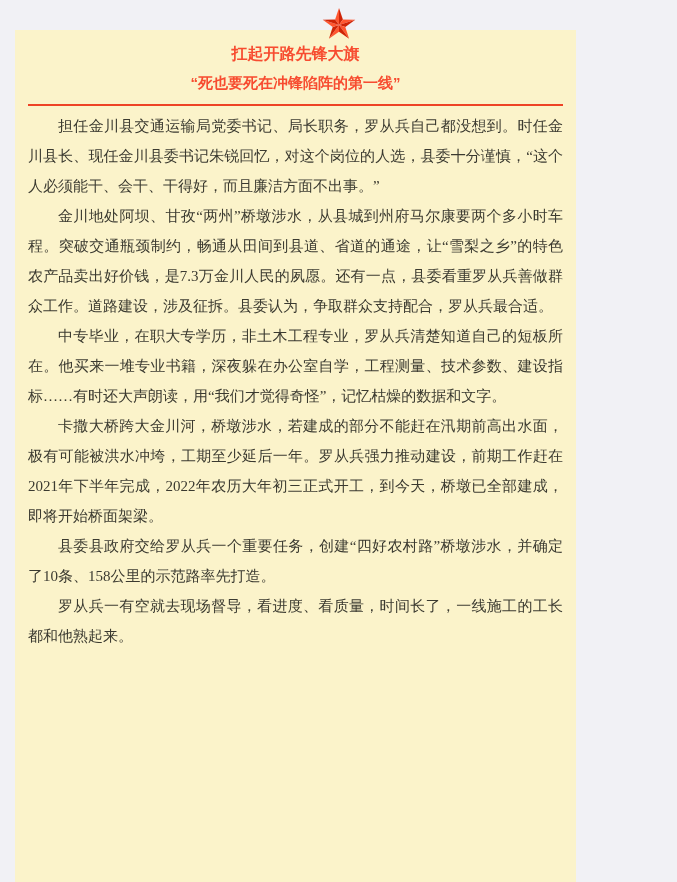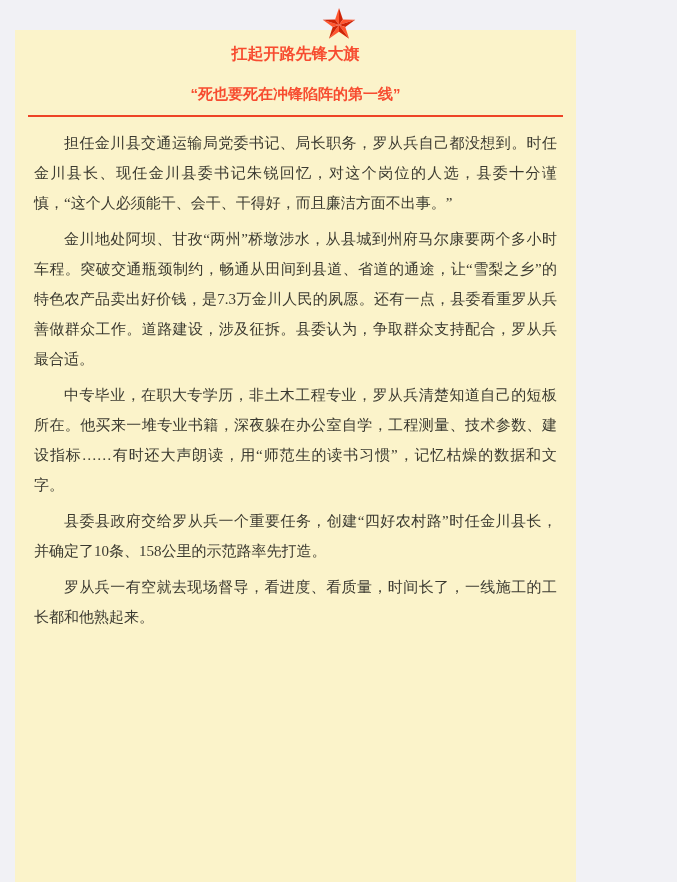--- a/index.html
+++ b/index.html
@@ -31,21 +31,21 @@
   .title {
     margin-top: 14px;
     text-align: center;
     font-family: "Liberation Sans", "DejaVu Sans", sans-serif;
     font-size: 16px;
     line-height: 19px;
     font-weight: bold;
     color: #f74c30;
   }
   .subtitle {
-    margin-top: 22px;
+    margin-top: 11px;
     text-align: center;
     font-family: "Liberation Sans", "DejaVu Sans", sans-serif;
     font-size: 15px;
     line-height: 18px;
     font-weight: bold;
     color: #f74c30;
   }
   .divider {
     border: none;
     border-top: 2px solid #ee4326;
@@ -53,21 +53,21 @@
   }
   .content {
     padding: 5px 13px 0 13px;
     font-size: 15px;
     line-height: 30px;
     color: #3b3a30;
     text-align: justify;
   }
   .content p {
     text-indent: 2em;
-    margin: 6px;
+    margin: 0;
   }
 </style>
 </head>
 <body>
 
 <div class="star">
   <svg viewBox="-20 -20 40 40" xmlns="http://www.w3.org/2000/svg">
 
     <polygon points="0,0 -4.11,-5.66 0,-18" fill="#ff5630"></polygon>
     <polygon points="0,0 0,-18 4.11,-5.66" fill="#cf2407"></polygon>
@@ -86,17 +86,18 @@
   </svg>
 </div>
 
 <div class="panel">
   <h1 class="title">扛起开路先锋大旗</h1>
   <h2 class="subtitle">“死也要死在冲锋陷阵的第一线”</h2>
   <hr class="divider">
   <div class="content">
     <p>担任金川县交通运输局党委书记、局长职务，罗从兵自己都没想到。时任金川县长、现任金川县委书记朱锐回忆，对这个岗位的人选，县委十分谨慎，“这个人必须能干、会干、干得好，而且廉洁方面不出事。”</p>
     <p>金川地处阿坝、甘孜“两州”桥墩涉水，从县城到州府马尔康要两个多小时车程。突破交通瓶颈制约，畅通从田间到县道、省道的通途，让“雪梨之乡”的特色农产品卖出好价钱，是7.3万金川人民的夙愿。还有一点，县委看重罗从兵善做群众工作。道路建设，涉及征拆。县委认为，争取群众支持配合，罗从兵最合适。</p>
-    <p>中专毕业，在职大专学历，非土木工程专业，罗从兵清楚知道自己的短板所在。他买来一堆专业书籍，深夜躲在办公室自学，工程测量、技术参数、建设指标……有时还大声朗读，用“师范生的读书习惯”，记忆枯燥的数据和文字。</p>
-    <p>县委县政府交给罗从兵一个重要任务，创建“四好农村路”时任金川县长，并确定了10条、158公里的示范路率先打造。</p>
+    <p>中专毕业，在职大专学历，非土木工程专业，罗从兵清楚知道自己的短板所在。他买来一堆专业书籍，深夜躲在办公室自学，工程测量、技术参数、建设指标……有时还大声朗读，用“我们才觉得奇怪”，记忆枯燥的数据和文字。</p>
+    <p>卡撒大桥跨大金川河，桥墩涉水，若建成的部分不能赶在汛期前高出水面，极有可能被洪水冲垮，工期至少延后一年。罗从兵强力推动建设，前期工作赶在2021年下半年完成，2022年农历大年初三正式开工，到今天，桥墩已全部建成，即将开始桥面架梁。</p>
+    <p>县委县政府交给罗从兵一个重要任务，创建“四好农村路”桥墩涉水，并确定了10条、158公里的示范路率先打造。</p>
     <p>罗从兵一有空就去现场督导，看进度、看质量，时间长了，一线施工的工长都和他熟起来。</p>
   </div>
 </div>
 
 </body></html>

